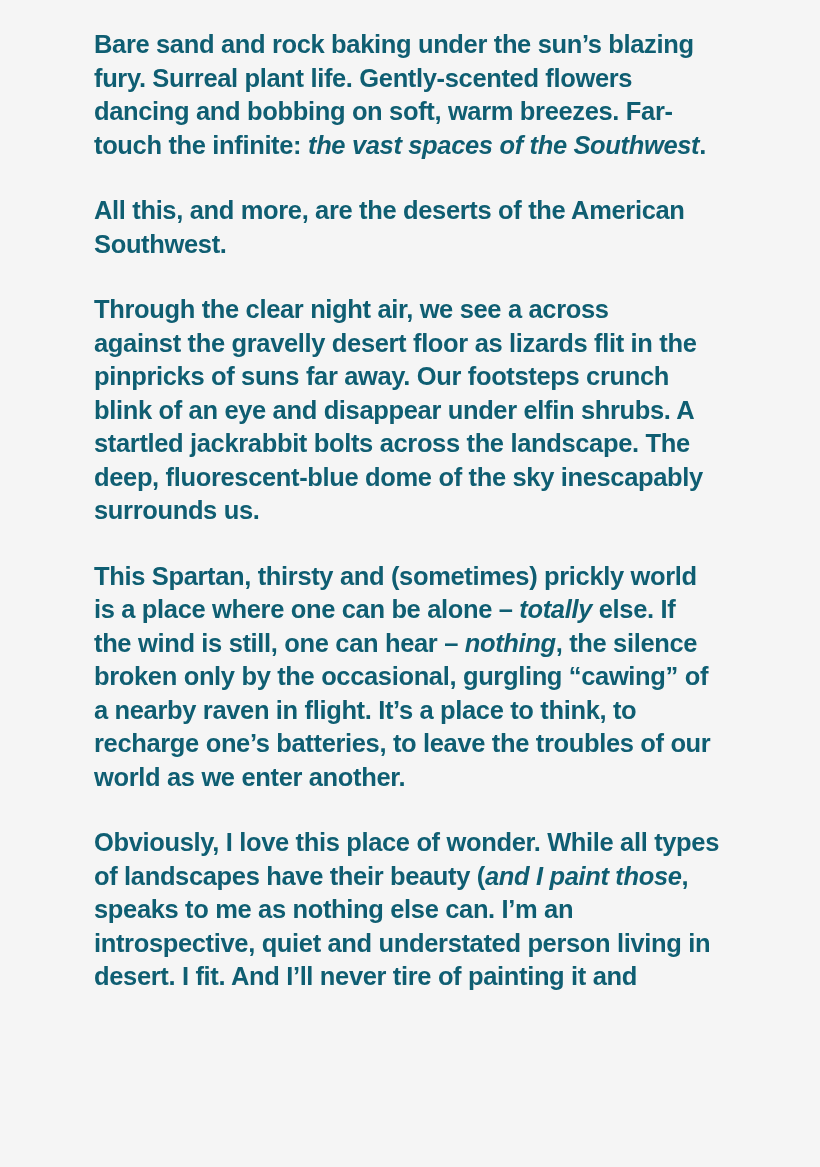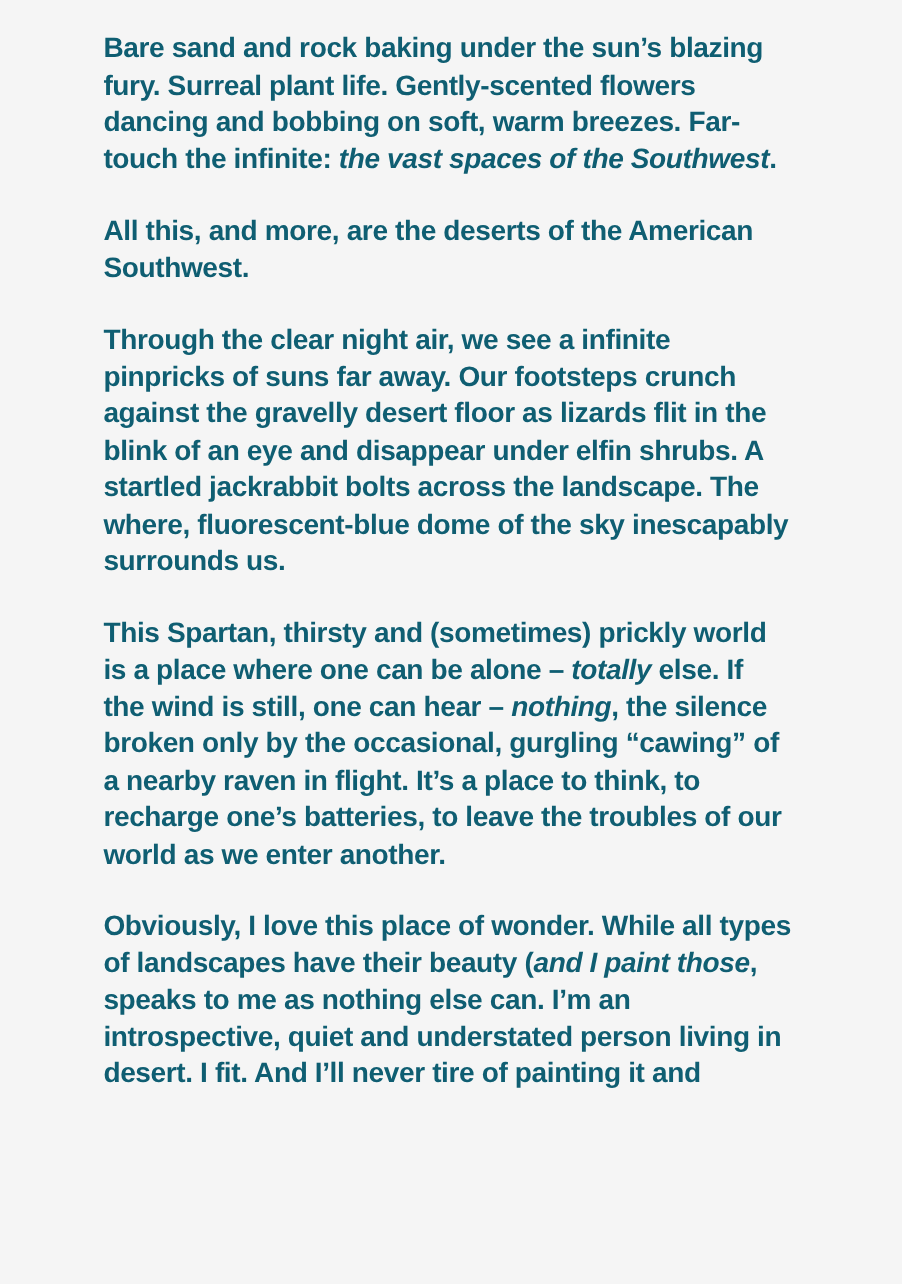--- a/index.html
+++ b/index.html
@@ -45,26 +45,26 @@
       <span class="line"><span>Bare sand and rock baking under the sun’s blazing</span></span>
       <span class="line"><span>fury. Surreal plant life.  Gently-scented flowers</span></span>
       <span class="line"><span>dancing and bobbing on soft, warm breezes. Far-</span></span>
       <span class="line"><span>touch the infinite: </span><em>the vast spaces of the Southwest</em><span>.</span></span>
     </p>
     <p class="para">
       <span class="line"><span>All this, and more, are the deserts of the American</span></span>
       <span class="line"><span>Southwest.</span></span>
     </p>
     <p class="para">
-      <span class="line"><span>Through the clear night air, we see a infinite</span></span>
+      <span class="line"><span>Through the clear night air, we see a across</span></span>
+      <span class="line"><span>against the gravelly desert floor as lizards flit in the</span></span>
       <span class="line"><span>pinpricks of suns far away. Our footsteps crunch</span></span>
-      <span class="line"><span>against the gravelly desert floor as lizards flit in the</span></span>
       <span class="line"><span>blink of an eye and disappear under elfin shrubs. A</span></span>
       <span class="line"><span>startled jackrabbit bolts across the landscape. The</span></span>
-      <span class="line"><span>where, fluorescent-blue dome of the sky inescapably</span></span>
+      <span class="line"><span>deep, fluorescent-blue dome of the sky inescapably</span></span>
       <span class="line"><span>surrounds us.</span></span>
     </p>
     <p class="para">
       <span class="line"><span>This Spartan, thirsty and (sometimes) prickly world</span></span>
       <span class="line"><span>is a place where one can be alone – </span><em>totally</em><span> else. If</span></span>
       <span class="line"><span>the wind is still, one can hear – </span><em>nothing</em><span>, the silence</span></span>
       <span class="line"><span>broken only by the occasional, gurgling “cawing” of</span></span>
       <span class="line"><span>a nearby raven in flight. It’s a place to think, to</span></span>
       <span class="line"><span>recharge one’s batteries, to leave the troubles of our</span></span>
       <span class="line"><span>world as we enter another.</span></span>

